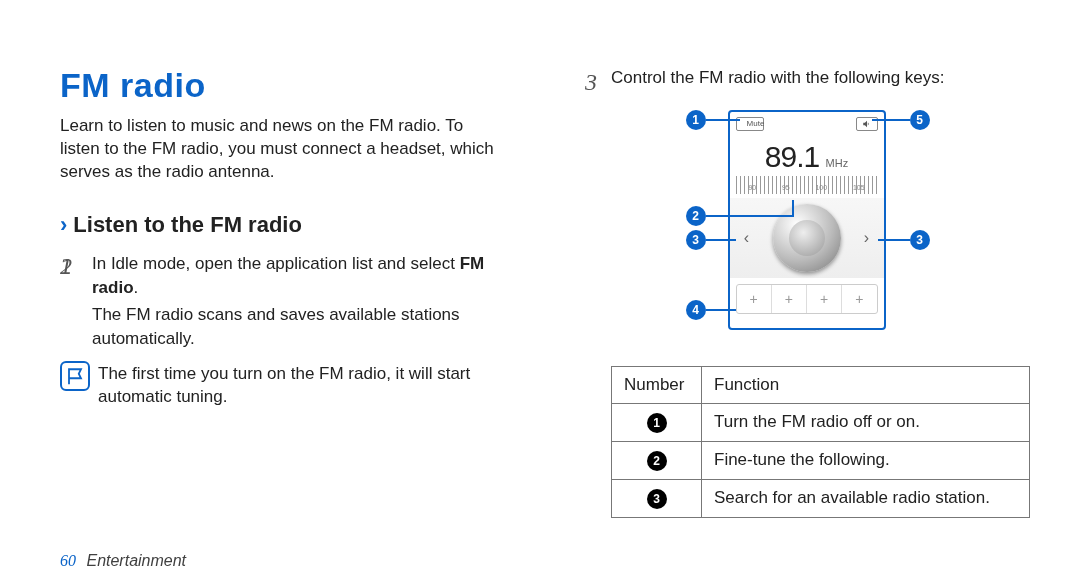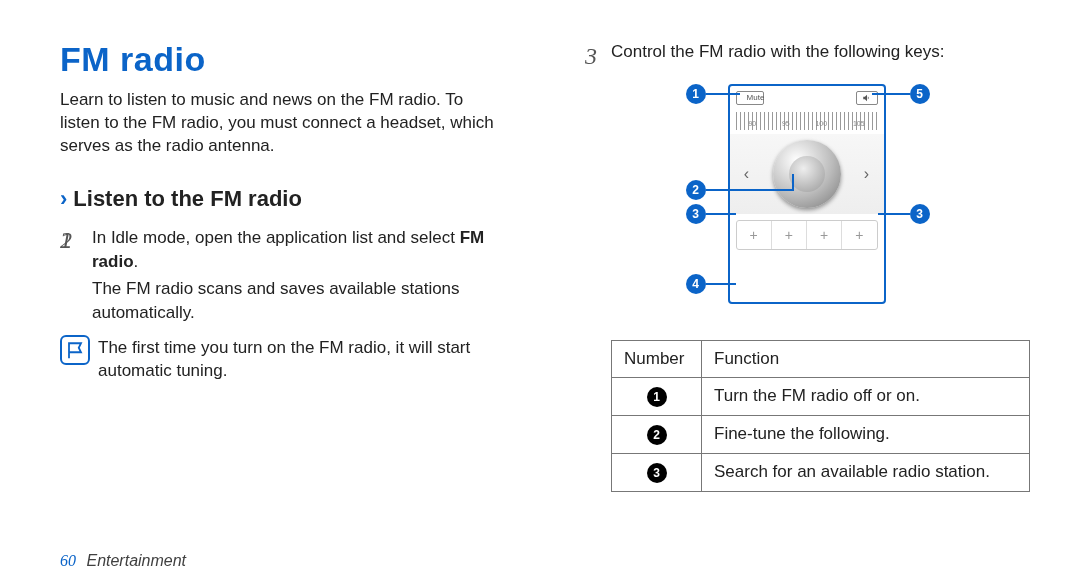--- a/index.html
+++ b/index.html
@@ -1,18 +1,18 @@
 <!DOCTYPE html>
 <html><head>
 <meta charset="utf-8">
 <style>
   * { box-sizing: border-box; margin: 0; padding: 0; }
   html, body { width: 1080px; height: 586px; font-family: "Segoe UI", Arial, sans-serif; color: #222; }
   .page { display: flex; width: 100%; height: 100%; padding: 40px 50px 10px 60px; position: relative; }
-  .col { flex: 1; padding-right: 40px; }
+  .col { flex: 1; padding-right: 40px; margin-top: 26px; }
   .col.right { padding-left: 40px; padding-right: 0; }
   h1.title { color: #0b64c8; font-size: 34px; font-weight: 700; margin-bottom: 10px; letter-spacing: 0.5px; }
   p.intro { font-size: 17px; line-height: 1.35; margin-bottom: 28px; }
   .subhead { display: flex; align-items: center; margin-bottom: 14px; }
   .sub-chevron { color: #0b64c8; font-size: 22px; font-weight: 800; margin-right: 6px; }
   .sub-text { font-size: 22px; font-weight: 700; }
   ol.steps { list-style: none; counter-reset: step; }
   ol.steps > li { position: relative; padding-left: 32px; font-size: 17px; line-height: 1.4; margin-bottom: 10px; }
   ol.steps > li .num { position: absolute; left: 0; top: -2px; font-family: Georgia, "Times New Roman", serif; font-style: italic; font-size: 24px; color: #555; }
   .step-sub { margin-top: 4px; }
@@ -105,20 +105,24 @@
 
         <div class="radio-shot">
           <div class="radio-top">
             <div class="mute-btn">Mute</div>
             <div class="spk-btn">
               <svg viewBox="0 0 24 24">
                   <path fill="#555" d="M3 9v6h4l5 5V4L7 9H3zm13 3a4 4 0 0 0-2-3.5v7A4 4 0 0 0 16 12z"></path>
                 </svg>
             </div>
           </div>
+          <div class="freq-row">
+            <span class="freq-val">89.1</span>
+            <span class="freq-unit">MHz</span>
+          </div>
           <div class="ruler">
             <div class="ticklabels">
               <span>90</span>
               <span>95</span>
               <span>100</span>
               <span>105</span>
             </div>
           </div>
           <div class="dial-row">
             <div class="scan-btn">‹</div>

